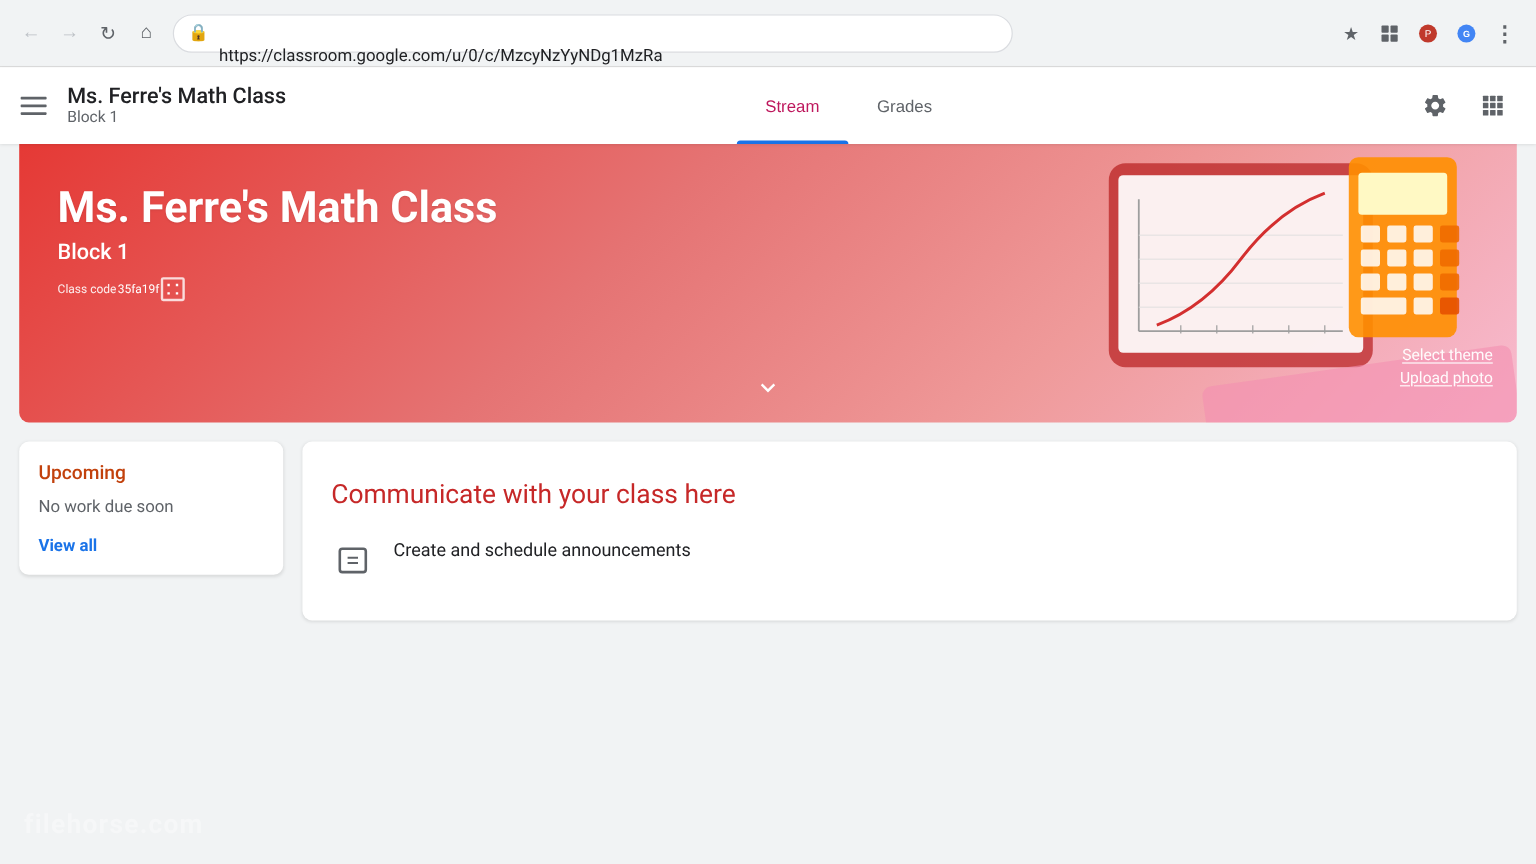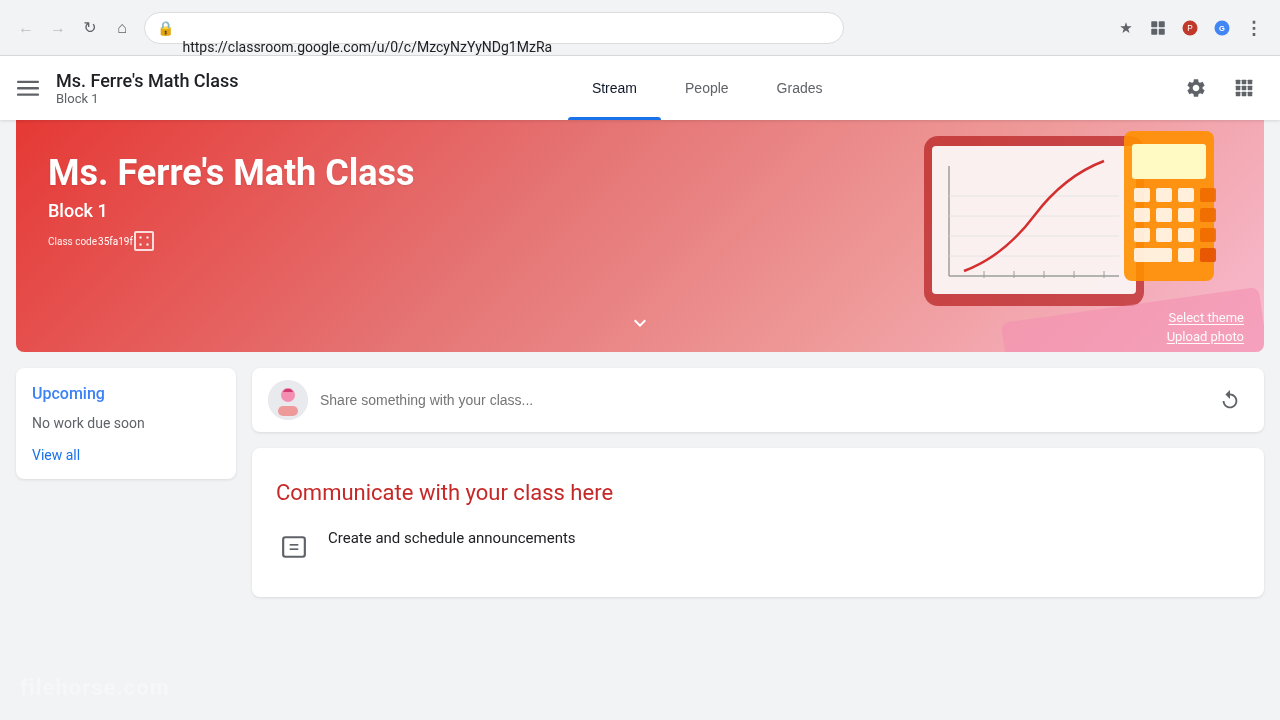--- a/index.html
+++ b/index.html
@@ -124,21 +124,21 @@
       cursor: pointer;
       font-size: 14px;
       font-weight: 500;
       color: #5f6368;
       text-decoration: none;
       position: relative;
       border: none;
       background: none;
     }
     .nav-tab.active {
-      color: #0f172a;
+      color: #be185d;
     }
     .nav-tab.active::after {
       content: '';
       position: absolute;
       bottom: 0;
       left: 0; right: 0;
       height: 3px;
       background: #1a73e8;
       border-radius: 3px 3px 0 0;
     }
@@ -216,21 +216,21 @@
       bottom: 12px;
       left: 50%;
       transform: translateX(-50%);
       color: rgba(255,255,255,0.9);
       font-size: 20px;
       cursor: pointer;
       z-index: 3;
     }
     .hero-actions {
       position: absolute;
-      bottom: 8px;
+      bottom: 29px;
       right: 20px;
       display: flex;
       flex-direction: column;
       align-items: flex-end;
       gap: 4px;
     }
     .hero-action-link {
       font-size: 13px;
       color: rgba(255,255,255,0.95);
       cursor: pointer;
@@ -253,34 +253,34 @@
     }
     .upcoming-card {
       background: #fff;
       border-radius: 8px;
       box-shadow: 0 1px 3px rgba(0,0,0,0.1);
       padding: 16px;
     }
     .upcoming-title {
       font-size: 16px;
       font-weight: 500;
-      color: #3b82f6;
+      color: #c2410c;
       margin-bottom: 12px;
     }
     .upcoming-empty {
       font-size: 14px;
       color: #5f6368;
       margin-bottom: 16px;
     }
     .view-all-link {
       display: block;
       font-size: 14px;
       color: #1a73e8;
       cursor: pointer;
-      font-weight: 400;
+      font-weight: 700;
     }
 
     
     .stream-main {
       flex: 1;
       display: flex;
       flex-direction: column;
       gap: 16px;
     }
 
@@ -427,23 +427,20 @@
         </svg>
     </button>
     <div class="class-title-block">
       <span class="class-title">Ms. Ferre's Math Class</span>
       <span class="class-subtitle">Block 1</span>
     </div>
   </div>
   <nav class="header-nav">
     <button class="nav-tab active">
       <span>Stream</span>
-    </button>
-    <button class="nav-tab">
-      <span>People</span>
     </button>
     <button class="nav-tab">
       <span>Grades</span>
     </button>
   </nav>
   <div class="header-right">
     <button class="icon-btn">
       <svg width="22" height="22" viewBox="0 0 24 24" fill="#5f6368">
           <path d="M19.14,12.94c0.04-0.3,0.06-0.61,0.06-0.94c0-0.32-0.02-0.64-0.07-0.94l2.03-1.58c0.18-0.14,0.23-0.41,0.12-0.61l-1.92-3.32c-0.12-0.22-0.37-0.29-0.59-0.22l-2.39,0.96c-0.5-0.38-1.03-0.7-1.62-0.94L14.4,2.81c-0.04-0.24-0.24-0.41-0.48-0.41h-3.84c-0.24,0-0.43,0.17-0.47,0.41L9.25,5.35C8.66,5.59,8.12,5.92,7.63,6.29L5.24,5.33c-0.22-0.08-0.47,0-0.59,0.22L2.74,8.87C2.62,9.08,2.66,9.34,2.86,9.48l2.03,1.58C4.84,11.36,4.8,11.69,4.8,12s0.02,0.64,0.07,0.94l-2.03,1.58c-0.18,0.14-0.23,0.41-0.12,0.61l1.92,3.32c0.12,0.22,0.37,0.29,0.59,0.22l2.39-0.96c0.5,0.38,1.03,0.7,1.62,0.94l0.36,2.54c0.05,0.24,0.24,0.41,0.48,0.41h3.84c0.24,0,0.44-0.17,0.47-0.41l0.36-2.54c0.59-0.24,1.13-0.56,1.62-0.94l2.39,0.96c0.22,0.08,0.47,0,0.59-0.22l1.92-3.32c0.12-0.22,0.07-0.47-0.12-0.61L19.14,12.94z M12,15.6c-1.98,0-3.6-1.62-3.6-3.6s1.62-3.6,3.6-3.6s3.6,1.62,3.6,3.6S13.98,15.6,12,15.6z"></path>
         </svg>
@@ -541,38 +538,20 @@
     <aside class="sidebar">
       <div class="upcoming-card">
         <div class="upcoming-title">Upcoming</div>
         <div class="upcoming-empty">No work due soon</div>
         <a class="view-all-link">View all</a>
       </div>
     </aside>
 
     <div class="stream-main">
 
-      <div class="share-box">
-        <div class="avatar">
-
-          <svg width="40" height="40" viewBox="0 0 40 40">
-            <circle cx="20" cy="20" r="20" fill="#e8eaed"></circle>
-
-            <circle cx="20" cy="15" r="7" fill="#f48fb1"></circle>
-            <rect x="10" y="26" width="20" height="10" rx="5" fill="#ef9a9a"></rect>
-            <path d="M15,12 Q17,8 20,9 Q23,8 25,12" fill="#c2185b" opacity="0.7"></path>
-          </svg>
-        </div>
-        <input class="share-input" type="text" readonly="" placeholder="Share something with your class..." style="">
-        <button class="share-icon-btn">
-          <svg width="22" height="22" viewBox="0 0 24 24" fill="#5f6368">
-              <path d="M12,5V1L7,6l5,5V7c3.31,0,6,2.69,6,6s-2.69,6-6,6s-6-2.69-6-6H4c0,4.42,3.58,8,8,8s8-3.58,8-8S16.42,5,12,5z"></path>
-            </svg>
-        </button>
-      </div>
 
       <div class="communicate-card">
         <h2 class="communicate-title">Communicate with your class here</h2>
         <div class="communicate-items">
 
           <div class="communicate-item">
             <div class="communicate-item-icon">
               <svg width="26" height="26" viewBox="0 0 24 24" fill="#5f6368">
                   <rect x="2" y="3" width="20" height="18" rx="2" ry="2" fill="none" stroke="#5f6368" stroke-width="2"></rect>
                   <line x1="8" y1="10" x2="16" y2="10" stroke="#5f6368" stroke-width="1.5"></line>

